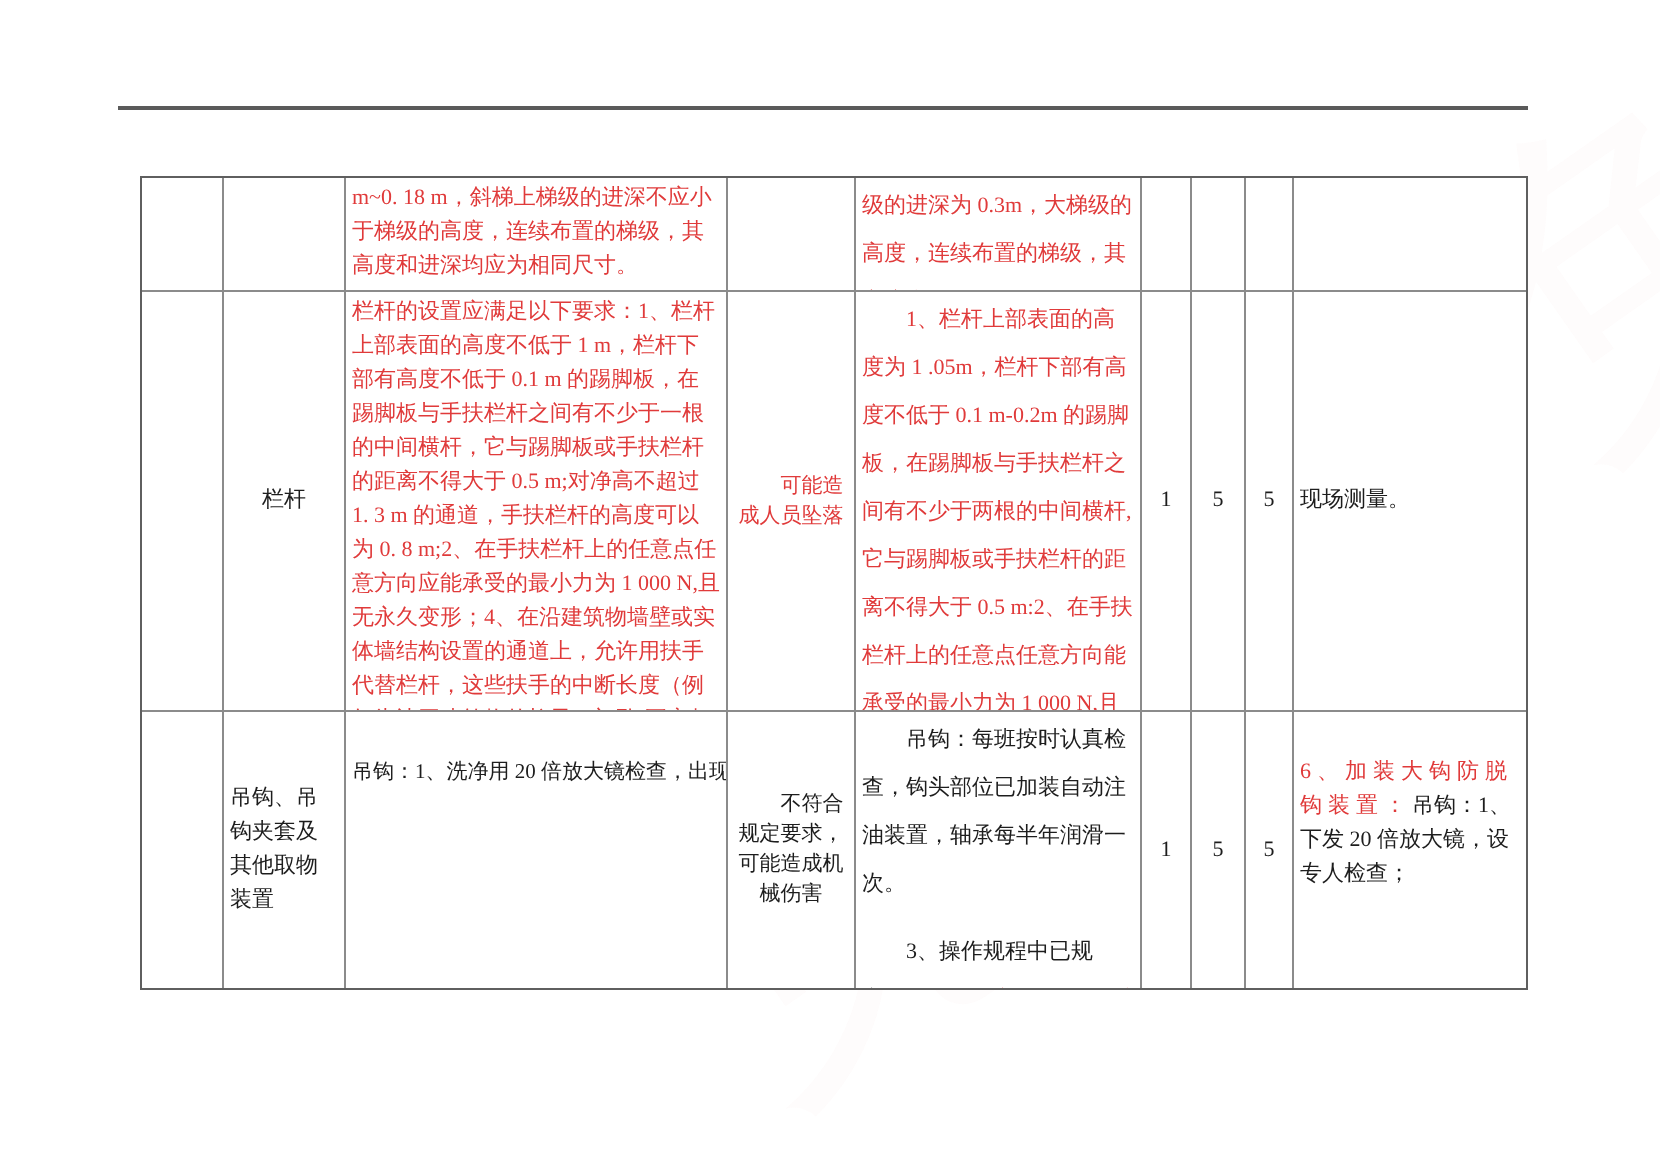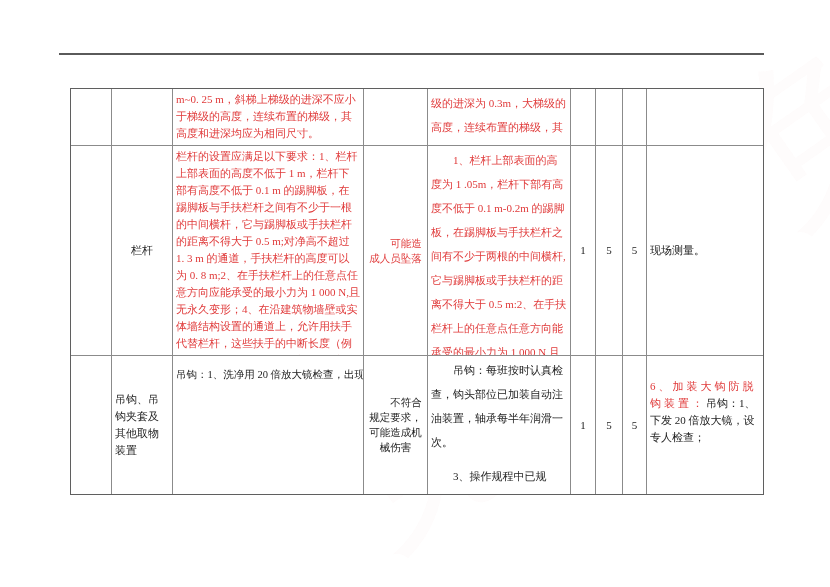--- a/index.html
+++ b/index.html
@@ -28,39 +28,39 @@
   }
   .lastcol{border-right:none;}
   .lastrow{border-bottom:none;}
   .red{color:var(--red-text,#e03a3a);}
   .vcenter{display:flex;flex-direction:column;justify-content:center;}
   .hcenter{align-items:center;text-align:left;}
   .lh16{line-height:24px;font-family:Liberation Serif, serif;}
   .ind2{text-indent:2em;}
   .just{text-align:justify;letter-spacing:2.5px;line-height:17px;}
   .tight{font-size:10.5px;line-height:15px;text-align:center;}
-  .nowrap{white-space:nowrap;font-size:10.5px;margin-top:8px;letter-spacing:0;}
+  .nowrap{white-space:nowrap;font-size:10.5px;margin-top:20px;letter-spacing:0;}
   .p{margin:0 0 10px 0;}
   .p:last-child{margin-bottom:0;}
   .padtop{padding-top:22px;}
   .measure-red{letter-spacing:3px;}
 </style>
 </head>
 <body>
 
 <div class="hrule"></div>
 
 <div class="wm wm1">免费</div>
 <div class="wm wm2">免</div>
 
 <div class="tbl">
 
   <div class="cell"></div>
   <div class="cell"></div>
-  <div class="cell red">m~0. 25 m，斜梯上梯级的进深不应小于梯级的高度，连续布置的梯级，其高度和进深均应为相同尺寸。</div>
+  <div class="cell red">m~0. 18 m，斜梯上梯级的进深不应小于梯级的高度，连续布置的梯级，其高度和进深均应为相同尺寸。</div>
   <div class="cell"></div>
   <div class="cell red lh16">级的进深为 0.3m，大梯级的高度，连续布置的梯级，其高度和进深均为相同尺寸。</div>
   <div class="cell"></div>
   <div class="cell"></div>
   <div class="cell"></div>
   <div class="cell lastcol"></div>
 
   <div class="cell"></div>
   <div class="cell vcenter hcenter">栏杆</div>
   <div class="cell red">栏杆的设置应满足以下要求：1、栏杆上部表面的高度不低于 1 m，栏杆下部有高度不低于 0.1 m 的踢脚板，在踢脚板与手扶栏杆之间有不少于一根的中间横杆，它与踢脚板或手扶栏杆的距离不得大于 0.5 m;对净高不超过 1. 3 m 的通道，手扶栏杆的高度可以为 0. 8 m;2、在手扶栏杆上的任意点任意方向应能承受的最小力为 1 000 N,且无永久变形；4、在沿建筑物墙壁或实体墙结构设置的通道上，允许用扶手代替栏杆，这些扶手的中断长度（例如为让开建筑物的柱子、门孔)不宜超过 1 m。</div>

